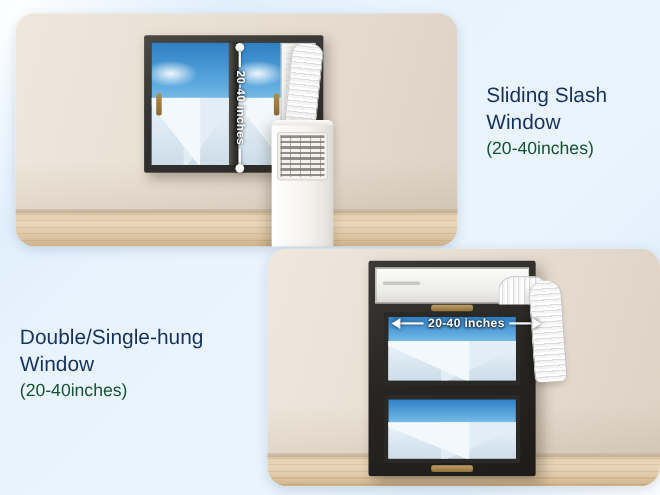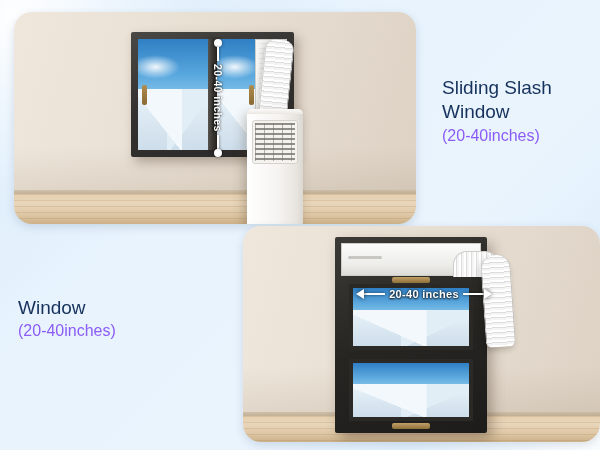--- a/index.html
+++ b/index.html
@@ -218,21 +218,21 @@
   .measure-h .txt{
     color:#fff;font-weight:bold;font-size:11px;letter-spacing:.3px;white-space:nowrap;
     text-shadow:0 0 3px rgba(0,0,0,.9),0 1px 2px rgba(0,0,0,.75);
     padding:0 4px;
   }
   #measure-horizontal{left:356px;top:288px;width:136px;}
 
   
   .caption{position:absolute;color:#16325c;}
   .caption .line{font-weight:normal;font-size:19px;line-height:1.28;white-space:nowrap;}
-  .caption .sub{font-size:16px;line-height:1.3;margin-top:1px;color:#8b5cf6;}
+  .caption .sub{font-size:16px;line-height:1.3;margin-top:1px;color:#14532d;}
   #caption-sliding{left:442px;top:76px;}
   #caption-hung{left:18px;top:296px;}
 </style>
 </head>
 <body>
 
 <div id="bg"></div>
 
 <div class="scene" id="scene-top">
   <div class="wall"></div>
@@ -300,15 +300,16 @@
   <div class="arrow-r"></div>
 </div>
 
 <div class="caption" id="caption-sliding">
   <div class="line">Sliding Slash</div>
   <div class="line">Window</div>
   <div class="sub">(20-40inches)</div>
 </div>
 
 <div class="caption" id="caption-hung">
+  <div class="line">Double/Single-hung</div>
   <div class="line">Window</div>
   <div class="sub">(20-40inches)</div>
 </div>
 
 </body></html>

